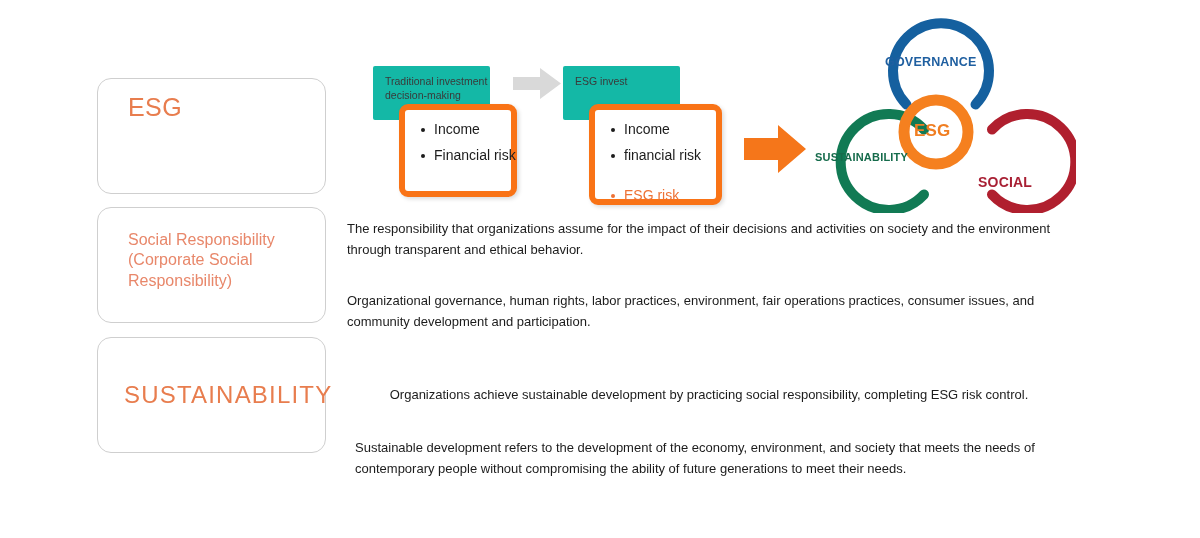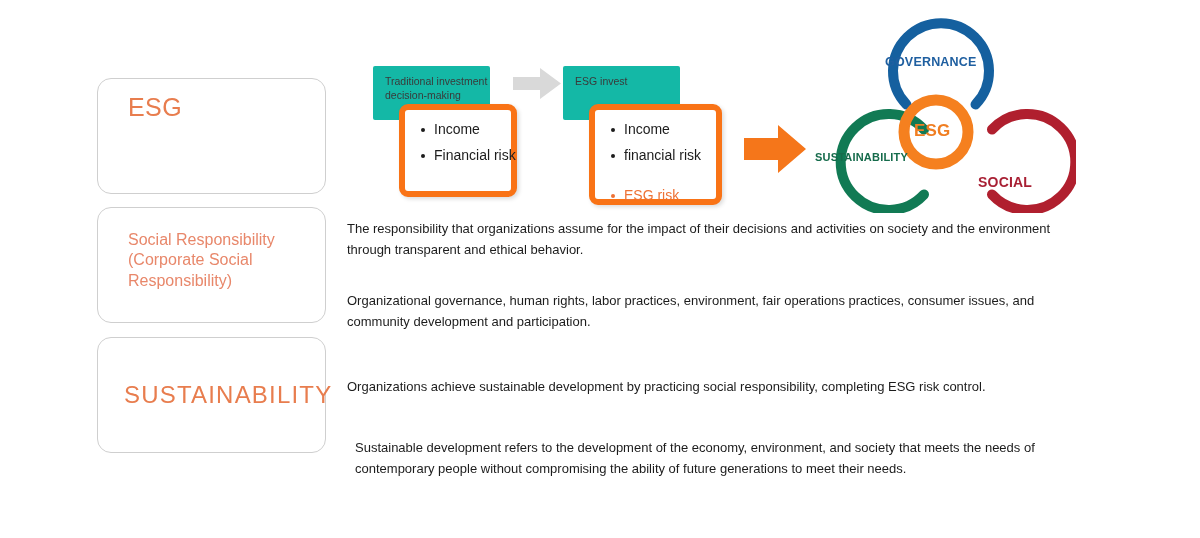--- a/index.html
+++ b/index.html
@@ -134,21 +134,21 @@
   .para {
     position: absolute;
     left: 347px;
     font-size: 13px;
     line-height: 1.62;
     color: #1c1c1c;
     margin: 0;
   }
   #para-1 { top: 218px; width: 724px; }
   #para-2 { top: 290px; width: 724px; }
-  #para-3 { top: 376px; width: 724px; }
+  #para-3 { top: 384px; width: 724px; text-align: center; }
   #para-4 { top: 437px; width: 735px; margin-left: 8px; }
 </style>
 </head>
 <body>
 
 <div class="concept-card" id="card-esg">
   <p class="card-title">ESG</p>
 </div>
 
 <div class="concept-card" id="card-sr">

